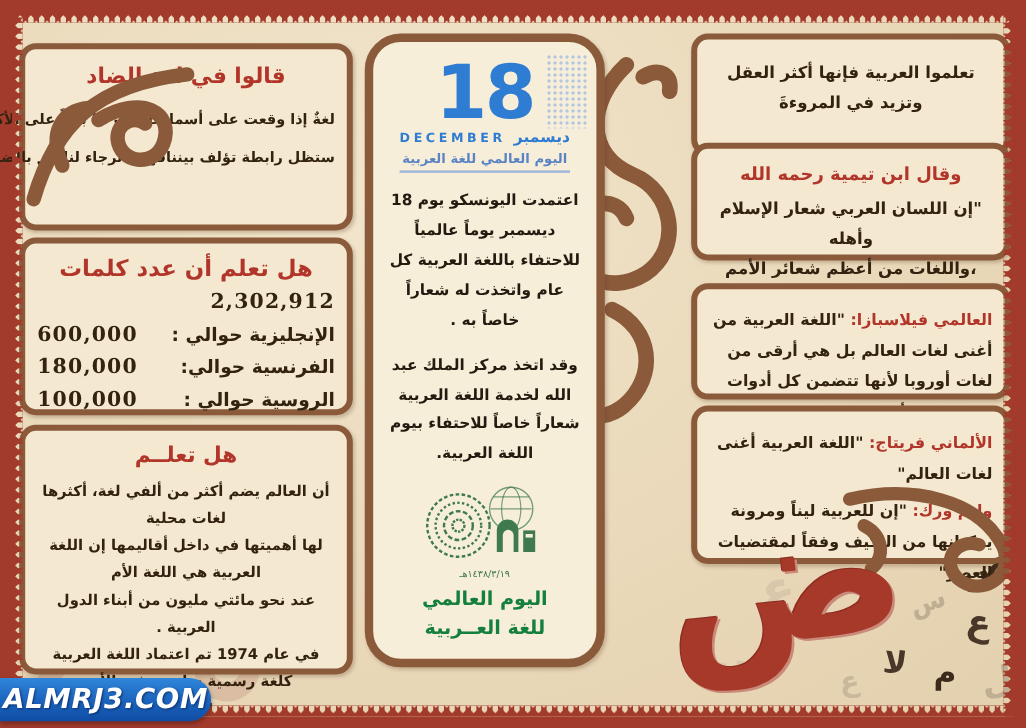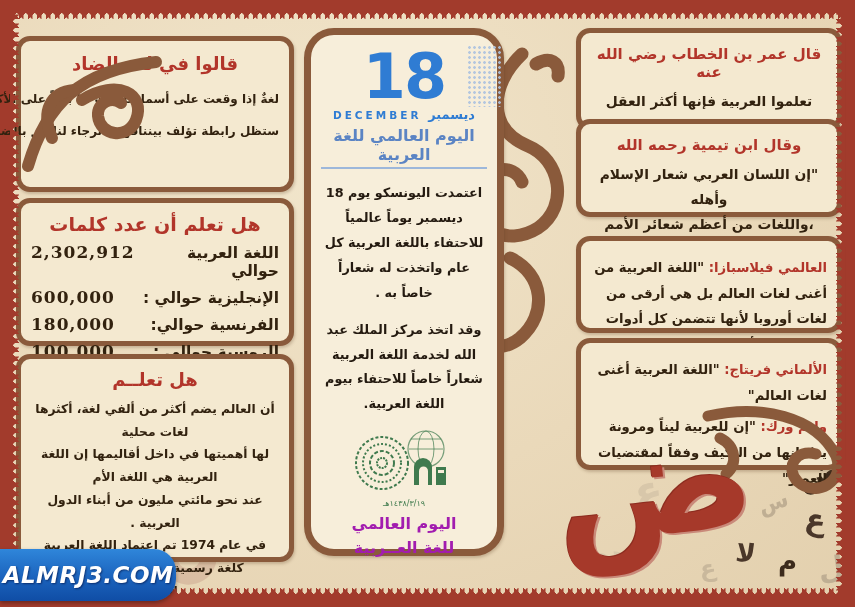--- a/index.html
+++ b/index.html
@@ -55,25 +55,25 @@
     background:#f7eeda;border:7px solid #8a5a3b;border-radius:30px;
     box-shadow:1px 2px 3px rgba(90,60,30,.25);
     padding:12px 10px;text-align:center;
   }
   .logo18{position:relative;display:inline-block;margin-top:2px;}
   .logo18 .day{font-size:62px;line-height:.9;font-weight:bold;color:#2f7cd3;letter-spacing:-2px;}
   .logo18 .texture{position:absolute;right:-14px;top:-4px;width:34px;height:62px;
     background-image:radial-gradient(#adc3e0 1.1px, transparent 1.6px);background-size:5px 5px;opacity:.9;}
   .logo18 .month{font-size:10.5px;letter-spacing:3px;color:#2f7cd3;font-weight:bold;margin-top:2px;white-space:nowrap;}
   .logo18 .month .ar{letter-spacing:0;font-size:13px;}
-  .logo18 .callig{direction:rtl;color:#5b84c4;font-size:16px;font-weight:bold;margin-top:4px;border-bottom:2px solid #9db7da;padding-bottom:3px;}
+  .logo18 .callig{direction:rtl;color:#5b84c4;font-size:11px;font-weight:bold;margin-top:4px;border-bottom:2px solid #9db7da;padding-bottom:3px;}
   .cpara{direction:rtl;font-size:12.8px;line-height:1.95;color:#241a10;font-weight:bold;margin-top:12px;}
   .glogo{margin-top:10px;}
   .glogo-date{color:#3e7a4c;font-size:8px;direction:rtl;margin-top:-4px;}
-  .gtitle{color:#a21caf;font-weight:bold;font-size:16px;direction:rtl;line-height:1.45;margin-top:4px;}
+  .gtitle{color:#15803d;font-weight:bold;font-size:16px;direction:rtl;line-height:1.45;margin-top:4px;}
 
   
   .rbox{left:576px;width:266px;}
   .r1{top:28px;height:102px;}
   .r2{top:119px;height:98px;}
   .r3{top:236px;height:97px;}
   .r4{top:338px;height:132px;}
   .rtitle{color:#b2352a;font-weight:bold;font-size:15px;text-align:center;direction:rtl;margin-top:4px;}
   .rbody{direction:rtl;text-align:center;font-size:13.8px;font-weight:bold;color:#32220f;line-height:1.8;margin-top:8px;}
   .rquote{direction:rtl;text-align:right;font-size:13.2px;font-weight:bold;color:#32220f;line-height:1.95;margin-top:6px;}
@@ -100,21 +100,21 @@
   .sc4{left:778px;top:546px;font-size:26px;color:#3c2b1c;}
   .sc5{left:818px;top:550px;font-size:30px;color:#bfae93;transform:rotate(-8deg);}
   .sc6{left:758px;top:490px;font-size:22px;color:#bfae93;transform:rotate(-18deg);}
   .sc7{left:736px;top:538px;font-size:26px;color:#4a372a;transform:rotate(8deg);}
   .sc8{left:700px;top:554px;font-size:24px;color:#c9b89c;}
   .sc9{left:634px;top:466px;font-size:42px;color:#d8c7aa;transform:rotate(-6deg);}
   .sc10{left:596px;top:530px;font-size:36px;color:#d8c7aa;transform:rotate(10deg);}
 
   
   .watermark{
-    position:absolute;left:0;bottom:6px;z-index:50;width:176px;height:52px;
+    position:absolute;left:0;bottom:6px;z-index:50;width:176px;height:36px;
     background:linear-gradient(#2f86da 0%,#1b63bd 55%,#0f4da5 100%);
     border-radius:0 22px 22px 0;
     display:flex;align-items:center;justify-content:center;
     color:#fff;font-weight:bold;font-style:italic;font-size:23px;letter-spacing:.5px;
     text-shadow:1px 1px 2px rgba(0,0,40,.5);
     box-shadow:0 2px 4px rgba(0,0,0,.35);
   }
 </style>
 </head>
 <body>
@@ -159,21 +159,20 @@
   </div>
   <div class="verse">
     <span>ستظل رابطة تؤلف بيننا</span>
     <span>فهي الرجاء لناطقٍ بالضادِ</span>
   </div>
 </div>
 
 <div class="box words-box" dir="rtl">
   <div class="box-title">هل تعلم أن عدد كلمات</div>
   <div class="wrow">
-    <span>اللغة العربية حوالي</span>
     <span class="num">2,302,912</span>
   </div>
   <div class="wrow">
     <span>الإنجليزية حوالي :</span>
     <span class="num">600,000</span>
   </div>
   <div class="wrow">
     <span>الفرنسية حوالي:</span>
     <span class="num">180,000</span>
   </div>
@@ -226,21 +225,20 @@
     </svg>
     <div class="glogo-date">١٤٣٨/٣/١٩هـ</div>
   </div>
   <div class="gtitle">
     <div>اليوم العالمي</div>
     <div>للغة العــربية</div>
   </div>
 </div>
 
 <div class="box rbox r1">
-  <div class="rtitle">قال عمر بن الخطاب رضي الله عنه</div>
   <div class="rbody">تعلموا العربية فإنها أكثر العقل وتزيد في المروءةَ</div>
 </div>
 
 <div class="box rbox r2">
   <div class="rtitle">وقال ابن تيمية رحمه الله</div>
   <div class="rbody">
     <div>"إن اللسان العربي شعار الإسلام وأهله</div>
     <div>،واللغات من أعظم شعائر الأمم التي بها يتميزون</div>
   </div>
 </div>

